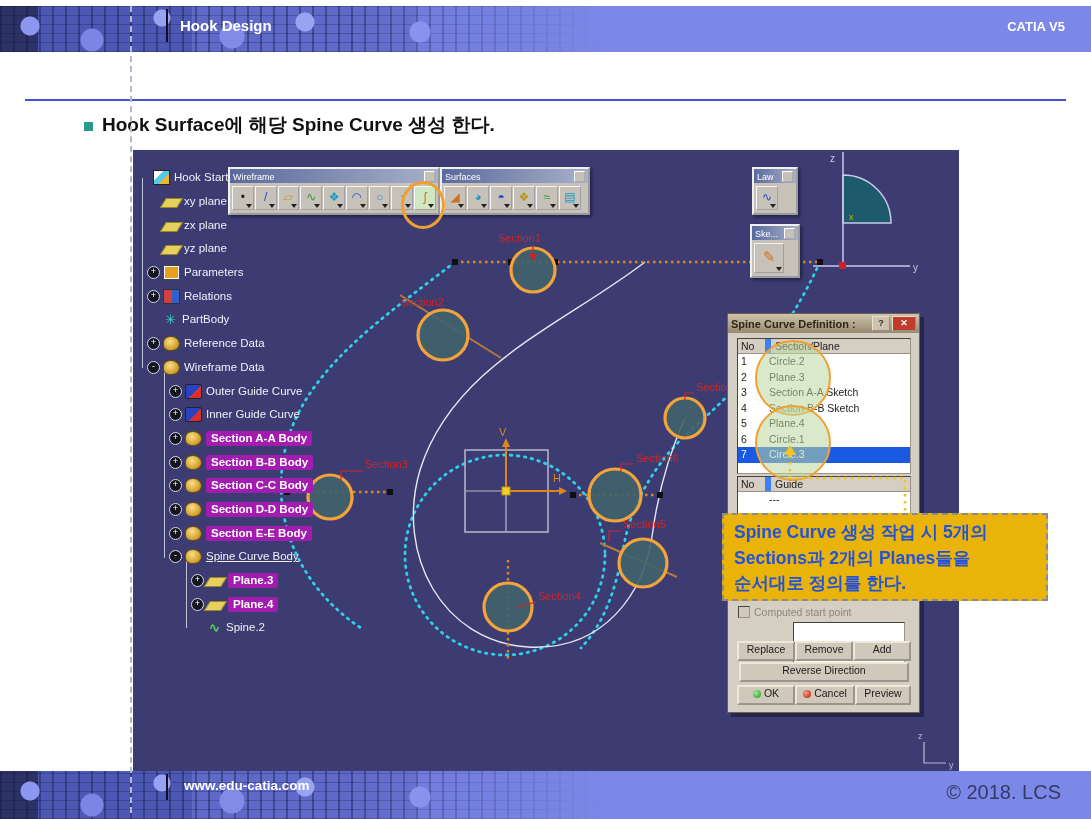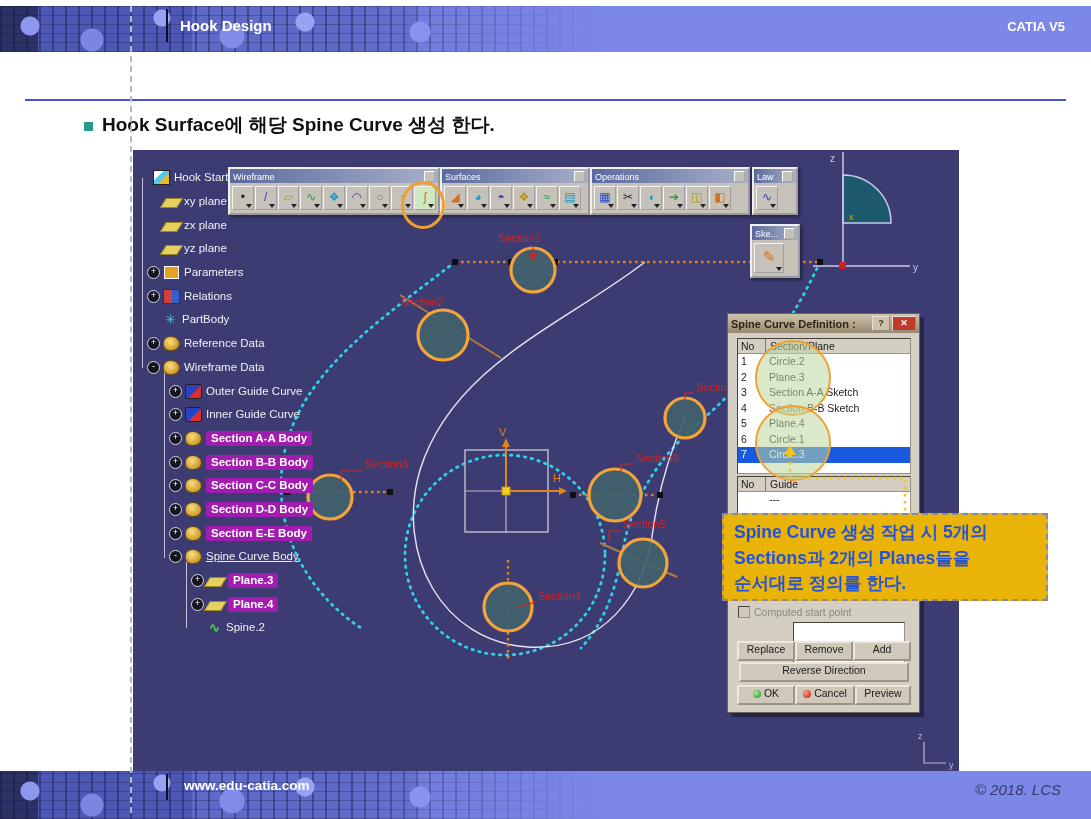--- a/index.html
+++ b/index.html
@@ -82,21 +82,21 @@
   #dialog{position:absolute;left:727px;top:313px;width:191px;height:398px;background:#d5cec2;
       border:1px solid #6f6150;box-shadow:4px 4px 0 rgba(15,15,40,.5);z-index:5;font-size:10.5px;color:#1c1c1c;}
   #dlg-title{height:19px;background:linear-gradient(180deg,#cfc3ab,#978a70);display:flex;align-items:center;
       padding:0 3px;font-weight:bold;color:#2e2616;font-size:11px;}
   #dlg-title .spacer{flex:1;}
   .dlg-btn{width:16px;height:13px;margin-left:2px;font-size:9px;line-height:12px;text-align:center;
       border:1px outset #e8e0d0;background:#cdc2ae;color:#332;}
   .dlg-btn.close{background:#c23a2a;color:#fff;width:22px;font-weight:bold;}
   .listbox{position:absolute;left:9px;background:#fff;border:1px inset #9a9284;}
   .lb-head{display:flex;background:#d5cec2;border-bottom:1px solid #9a9284;height:14px;line-height:14px;}
-  .lb-head .c1{width:24px;border-right:1px solid #3b82f6;padding-left:3px;}
+  .lb-head .c1{width:24px;border-right:6px solid #3b82f6;padding-left:3px;}
   .lb-head .c2{flex:1;padding-left:4px;}
   .lrow{display:flex;height:15.5px;line-height:15.5px;}
   .lrow .c1{width:24px;padding-left:3px;}
   .lrow .c2{flex:1;padding-left:4px;white-space:nowrap;overflow:hidden;}
   .lrow.sel{background:#1a5ae0;color:#fff;}
   .hl-circle{position:absolute;width:72px;height:72px;border-radius:50%;border:2.5px solid #f0a030;
       background:rgba(190,215,160,.55);z-index:6;}
   #dlg-csp{position:absolute;left:10px;top:292px;color:#8a8a80;display:flex;align-items:center;gap:4px;}
   #csp-box{width:10px;height:10px;border:1px inset #9a9284;background:#cfc8bb;}
   #dlg-sp{position:absolute;left:10px;top:308px;display:flex;align-items:center;gap:4px;}
@@ -110,21 +110,21 @@
   
   #connector{position:absolute;left:780px;top:445px;z-index:7;}
 
   
   #callout{position:absolute;left:722px;top:513px;width:326px;height:88px;background:#eab308;
       border:2px dashed #8a8a94;z-index:8;padding:5px 10px;box-sizing:border-box;}
   #callout .cl{font-size:17.5px;font-weight:bold;color:#2353d9;line-height:25.5px;white-space:nowrap;}
 
   
   #ftr-url{left:184px;top:7px;font-size:13.5px;}
-  #ftr-copy{position:absolute;right:30px;top:10px;font-size:15px;color:#343a66;font-weight:normal;font-style:italic;}
+  #ftr-copy{position:absolute;right:30px;top:10px;font-size:20px;color:#343a66;font-weight:normal;}
 </style>
 </head>
 <body>
 
 <div id="page">
 
   <div id="hdr" class="banner">
     <div class="pattern"></div>
     <div class="fade"></div>
     <div class="tick" style="left:166px;top:3px;height:33px;"></div>
@@ -377,34 +377,20 @@
       </div>
     <div class="tb-row">
       <div class="cell g-org">◢</div>
       <div class="cell g-cyan">◕</div>
       <div class="cell g-blu">◓</div>
       <div class="cell g-yel">❖</div>
       <div class="cell g-grn">≈</div>
       <div class="cell g-cyan">▤</div>
     </div>
   </div>
-  <div class="tbar" style="left:590px;top:167px;width:156px;">
-    <div class="tb-title">
-        <span>Operations</span>
-        <span class="tb-x"></span>
-      </div>
-    <div class="tb-row">
-      <div class="cell g-blu">▦</div>
-      <div class="cell g-dark">✂</div>
-      <div class="cell g-cyan">◖</div>
-      <div class="cell g-grn">➔</div>
-      <div class="cell g-yel">◫</div>
-      <div class="cell g-org">◧</div>
-    </div>
-  </div>
   <div class="tbar" style="left:752px;top:167px;width:42px;">
     <div class="tb-title">
         <span>Law</span>
         <span class="tb-x"></span>
       </div>
     <div class="tb-row">
         <div class="cell g-blu">∿</div>
       </div>
   </div>
   <div class="tbar" style="left:750px;top:224px;width:46px;">

